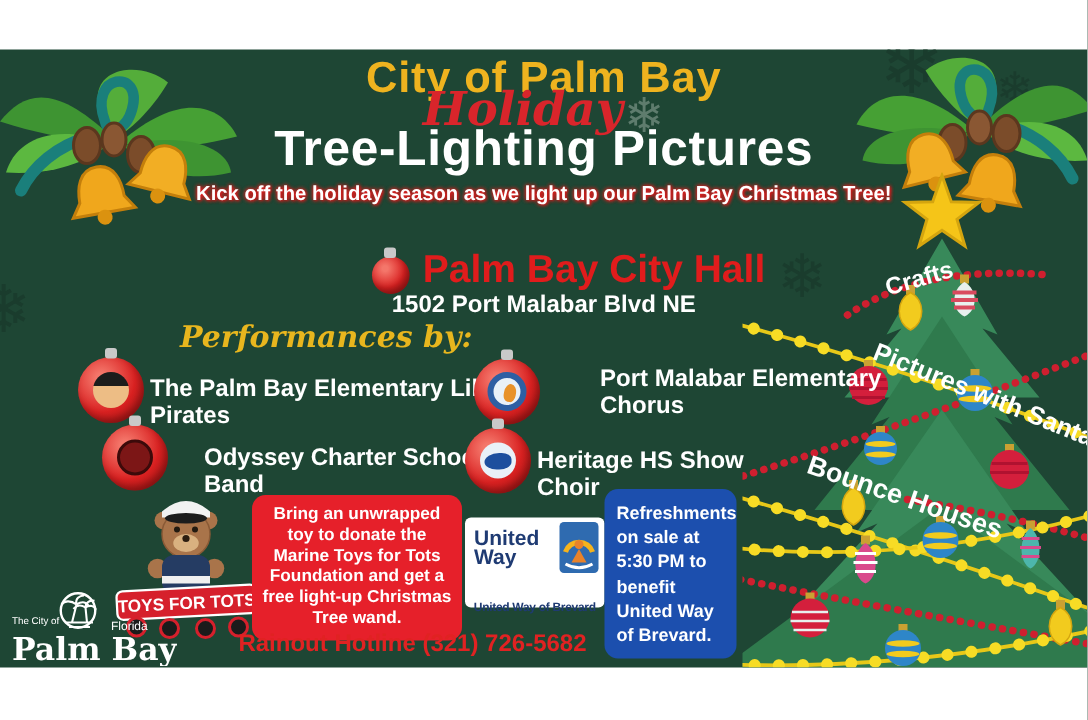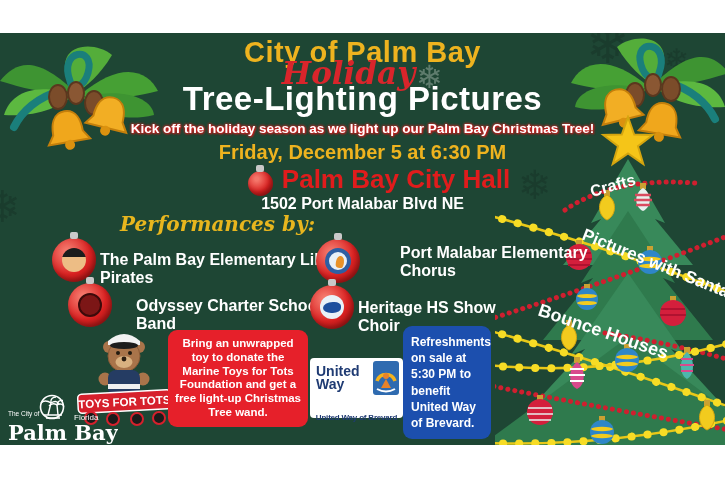--- a/index.html
+++ b/index.html
@@ -63,21 +63,21 @@
   .p4 { left:358px; top:266px; width:180px; }
 
   .tft { position:absolute; left:75px; top:290px; width:100px; height:104px; }
 
   .note-box { position:absolute; border-radius:9px; color:#ffffff; font-weight:bold; }
   .red-box { left:168px; top:297px; width:140px; background:#e6202a; padding:7px 6px;
              font-size:11.5px; line-height:1.2; text-align:center; }
   .blue-box { left:403px; top:293px; width:88px; background:#1c4fae; padding:8px 8px;
               font-size:12px; line-height:1.35; text-align:left; }
 
-  .uw-box { position:absolute; left:310px; top:325px; width:93px; height:60px; background:#ffffff;
+  .uw-box { position:absolute; left:310px; top:312px; width:93px; height:60px; background:#ffffff;
             border-radius:4px; padding:3px 4px 2px 4px; }
   .uw-top { display:flex; align-items:center; justify-content:space-between; }
   .uw-name { color:#1f3b73; font-weight:bold; font-size:14px; line-height:0.95; text-align:left; padding-left:2px; }
   .uw-square { width:26px; height:34px; background:#2f6bb0; border-radius:3px; position:relative; }
   .uw-org { color:#1f3b73; font-weight:bold; font-size:8px; text-align:center; margin-top:18px;
             letter-spacing:-0.2px; }
 
   .city-logo { position:absolute; left:6px; top:361px; width:112px; height:50px; }
   .hotline { position:absolute; left:130px; top:388px; width:290px; text-align:center;
              font-size:16px; font-weight:bold; color:#e02222; }
@@ -235,21 +235,20 @@
 
       <text transform="translate(97,82) rotate(-16)" font-size="16" font-weight="bold" fill="#ffffff" font-family="Liberation Sans, sans-serif">Crafts</text>
       <text transform="translate(86,124) rotate(22)" font-size="17" font-weight="bold" fill="#ffffff" font-family="Liberation Sans, sans-serif">Pictures with Santa</text>
       <text transform="translate(42,200) rotate(19)" font-size="18" font-weight="bold" fill="#ffffff" font-family="Liberation Sans, sans-serif">Bounce Houses</text>
     </svg>
 
     <div class="center-line title-top">City of Palm Bay</div>
     <div class="center-line title-script">Holiday</div>
     <div class="center-line title-main">Tree-Lighting Pictures</div>
     <div class="center-line tagline">Kick off the holiday season as we light up our Palm Bay Christmas Tree!</div>
-    <div class="center-line datetime">Friday, December 5 at 6:30 PM</div>
 
     <div class="center-line venue-row">
       <span class="ornament venue-orn"></span>
       <span class="venue-text">Palm Bay City Hall</span>
     </div>
     <div class="center-line address">1502 Port Malabar Blvd NE</div>
 
     <div class="perf-heading">Performances by:</div>
 
     <div class="ornament perf-orn o1">
@@ -325,15 +324,16 @@
         <path d="M45,9 C41,6 37,6.5 35,9 M45,9 C44,5 47,3 50,3 M45,9 C49,6.5 52,7.5 53,10"></path>
         <path d="M52,21 L51,11"></path>
         <path d="M51,11 C48,9 45,9.5 43,12 M51,11 C51,7.5 54,6 57,6.5 M51,11 C54,9 57,10 58,12.5"></path>
         <path d="M38,21 H56 M40,24 H54"></path>
       </g>
       <text x="2" y="22" font-size="6.5" fill="#ffffff" font-family="Liberation Sans, sans-serif">The City of</text>
       <text x="68" y="26" font-size="8" fill="#ffffff" font-family="Liberation Sans, sans-serif">Florida</text>
       <text x="2" y="46" font-size="21" font-weight="bold" fill="#ffffff" font-family="DejaVu Serif, serif">Palm Bay</text>
     </svg>
 
+    <div class="hotline">Rainout Hotline (321) 726-5682</div>
 
   </div>
 </div>
 
 </body></html>

